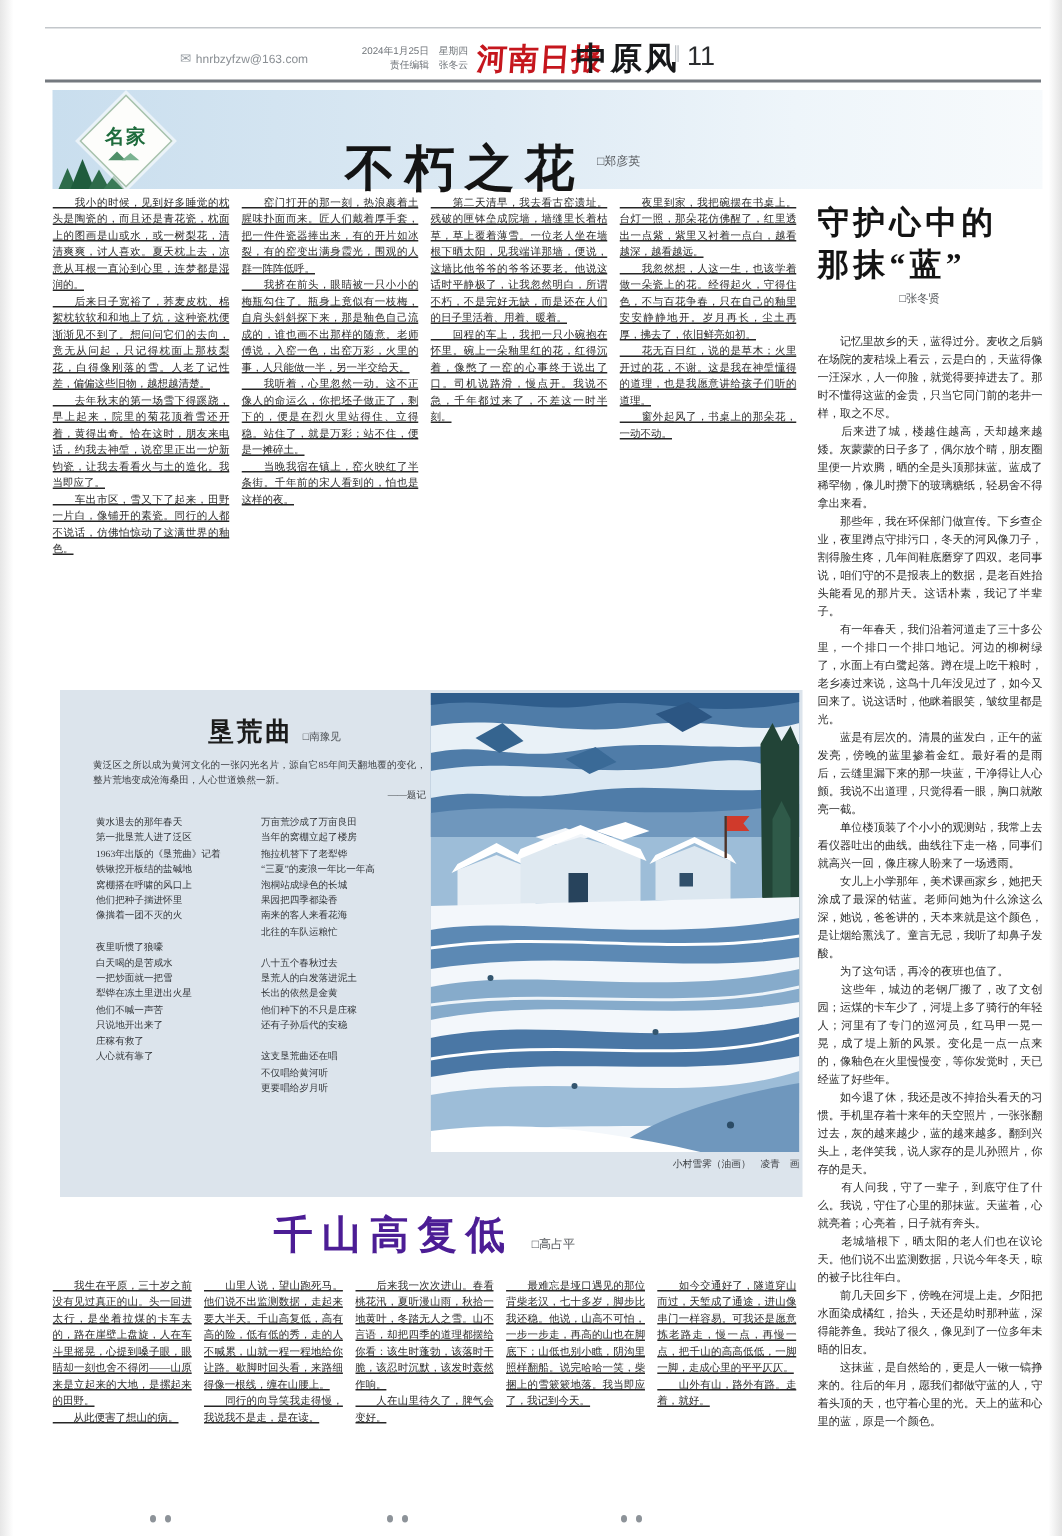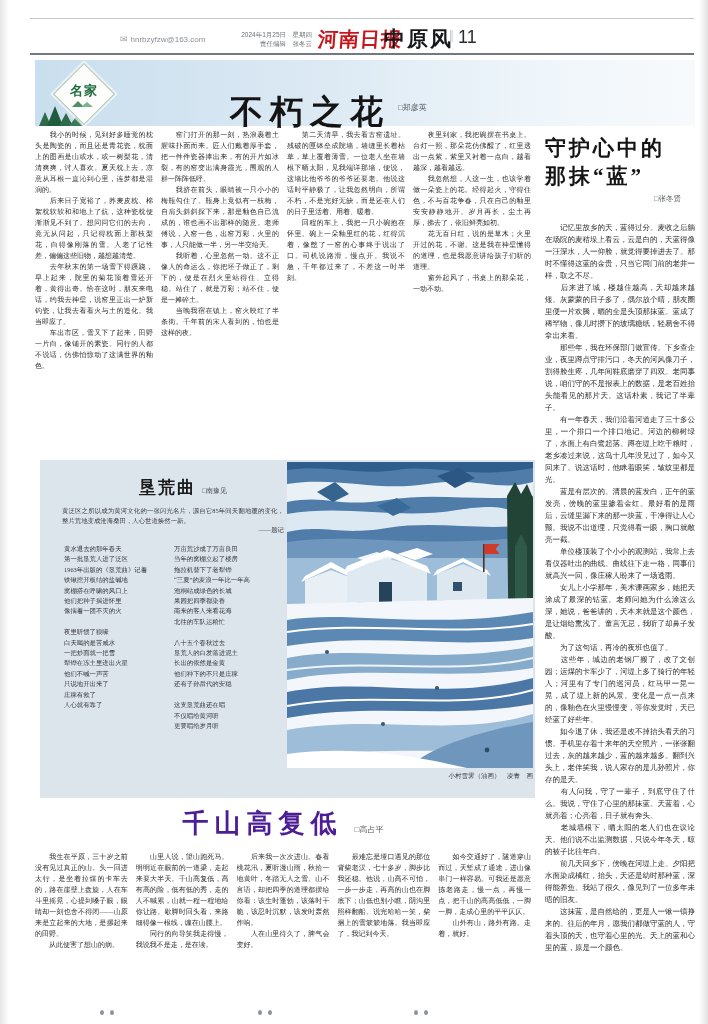--- a/index.html
+++ b/index.html
@@ -31,21 +31,21 @@
   .banner-trees{position:absolute;left:2px;bottom:0;}
   .badge{position:absolute;left:62px;top:72px;width:42px;height:42px;background:#fdfdfb;
          border:1px solid #a8c3ae;transform:rotate(45deg);box-shadow:0 0 0 2px rgba(255,255,255,.6);}
   .badge-inner{position:absolute;left:0;top:0;width:42px;height:42px;transform:rotate(-45deg);
                display:flex;flex-direction:column;align-items:center;justify-content:center;}
   .badge-inner .t{font-size:13px;font-weight:700;color:#1e6b3c;letter-spacing:1px;}
   .main-title{position:absolute;left:110px;top:68px;width:280px;text-align:right;
               font-size:33px;font-weight:700;letter-spacing:7px;color:#141414;}
   .main-author{position:absolute;left:398px;top:102px;font-size:8px;color:#55585c;}
 
-  .cols{position:absolute;display:flex;gap:8px;}
+  .cols{position:absolute;display:flex;gap:8px;text-decoration:underline;}
   .cols .col{flex:1 1 0;font-size:7px;line-height:11px;text-align:justify;text-justify:inter-ideograph;
              color:#2c2c2c;white-space:pre-wrap;overflow:hidden;}
   .cols.main{left:35px;top:130px;width:496px;height:324px;}
   .cols.bottom{left:35px;top:852px;width:496px;height:156px;}
 
   
   .box{position:absolute;left:40px;top:460px;width:495px;height:338px;background:#dce4ec;}
   .box-titlerow{position:absolute;left:0;top:16px;width:246px;text-align:center;padding-left:20px;}
   .box-title{font-size:17px;font-weight:700;color:#1b1b1b;letter-spacing:2px;}
   .box-author{font-size:7px;color:#4c5054;margin-left:6px;}
@@ -61,21 +61,21 @@
 
   
   .bottom-head{position:absolute;left:35px;top:806px;width:496px;text-align:center;}
   .bottom-title{font-size:26px;font-weight:700;letter-spacing:6px;color:#4c1d95;display:inline-block;}
   .bottom-author{font-size:8px;color:#55585c;display:inline-block;margin-left:12px;vertical-align:baseline;}
 
   
   .side{position:absolute;left:545px;top:128px;width:150px;height:882px;}
   .side-title{position:absolute;left:0;top:6px;width:150px;font-size:21px;font-weight:700;line-height:28px;
               letter-spacing:3px;color:#141414;white-space:pre-wrap;}
-  .side-author{position:absolute;left:0;top:66px;width:136px;text-align:right;font-size:7.5px;color:#55585c;}
+  .side-author{position:absolute;left:0;top:66px;width:136px;text-align:center;font-size:7.5px;color:#55585c;}
   .side-body{position:absolute;left:0;top:94px;width:150px;height:788px;font-size:7.5px;line-height:12px;
              text-align:justify;text-justify:inter-ideograph;color:#2c2c2c;white-space:pre-wrap;overflow:hidden;}
 
   
   .dots{position:absolute;top:1010px;display:flex;gap:6px;}
   .dots i{width:4px;height:5px;border-radius:50%;background:#8d9399;display:block;}
 </style>
 </head>
 <body>
 
@@ -219,21 +219,21 @@
     </figure>
     <figcaption class="caption">小村雪霁（油画）　凌青　画</figcaption>
   </div>
 
   <div class="bottom-head">
     <span class="bottom-title">千山高复低</span><span class="bottom-author">□高占平</span>
   </div>
   <div class="cols bottom">
     <div class="col">　　我生在平原，三十岁之前没有见过真正的山。头一回进太行，是坐着拉煤的卡车去的，路在崖壁上盘旋，人在车斗里摇晃，心提到嗓子眼，眼睛却一刻也舍不得闭——山原来是立起来的大地，是摞起来的田野。
 　　从此便害了想山的病。</div>
-    <div class="col">　　山里人说，望山跑死马。明明近在眼前的一道梁，走起来要大半天。千山高复低，高有高的险，低有低的秀，走的人不喊累，山就一程一程地给你让路。歇脚时回头看，来路细得像一根线，缠在山腰上。
+    <div class="col">　　山里人说，望山跑死马。他们说不出监测数据，走起来要大半天。千山高复低，高有高的险，低有低的秀，走的人不喊累，山就一程一程地给你让路。歇脚时回头看，来路细得像一根线，缠在山腰上。
 　　同行的向导笑我走得慢，我说我不是走，是在读。</div>
     <div class="col">　　后来我一次次进山。春看桃花汛，夏听漫山雨，秋拾一地黄叶，冬踏无人之雪。山不言语，却把四季的道理都摆给你看：该生时蓬勃，该落时干脆，该忍时沉默，该发时轰然作响。
 　　人在山里待久了，脾气会变好。</div>
     <div class="col">　　最难忘是垭口遇见的那位背柴老汉，七十多岁，脚步比我还稳。他说，山高不可怕，一步一步走，再高的山也在脚底下；山低也别小瞧，阴沟里照样翻船。说完哈哈一笑，柴捆上的雪簌簌地落。我当即应了，我记到今天。</div>
     <div class="col">　　如今交通好了，隧道穿山而过，天堑成了通途，进山像串门一样容易。可我还是愿意拣老路走，慢一点，再慢一点，把千山的高高低低，一脚一脚，走成心里的平平仄仄。
 　　山外有山，路外有路。走着，就好。</div>
   </div>
 
   <div class="side">
     <h2 class="side-title" style="margin:0">守护心中的

